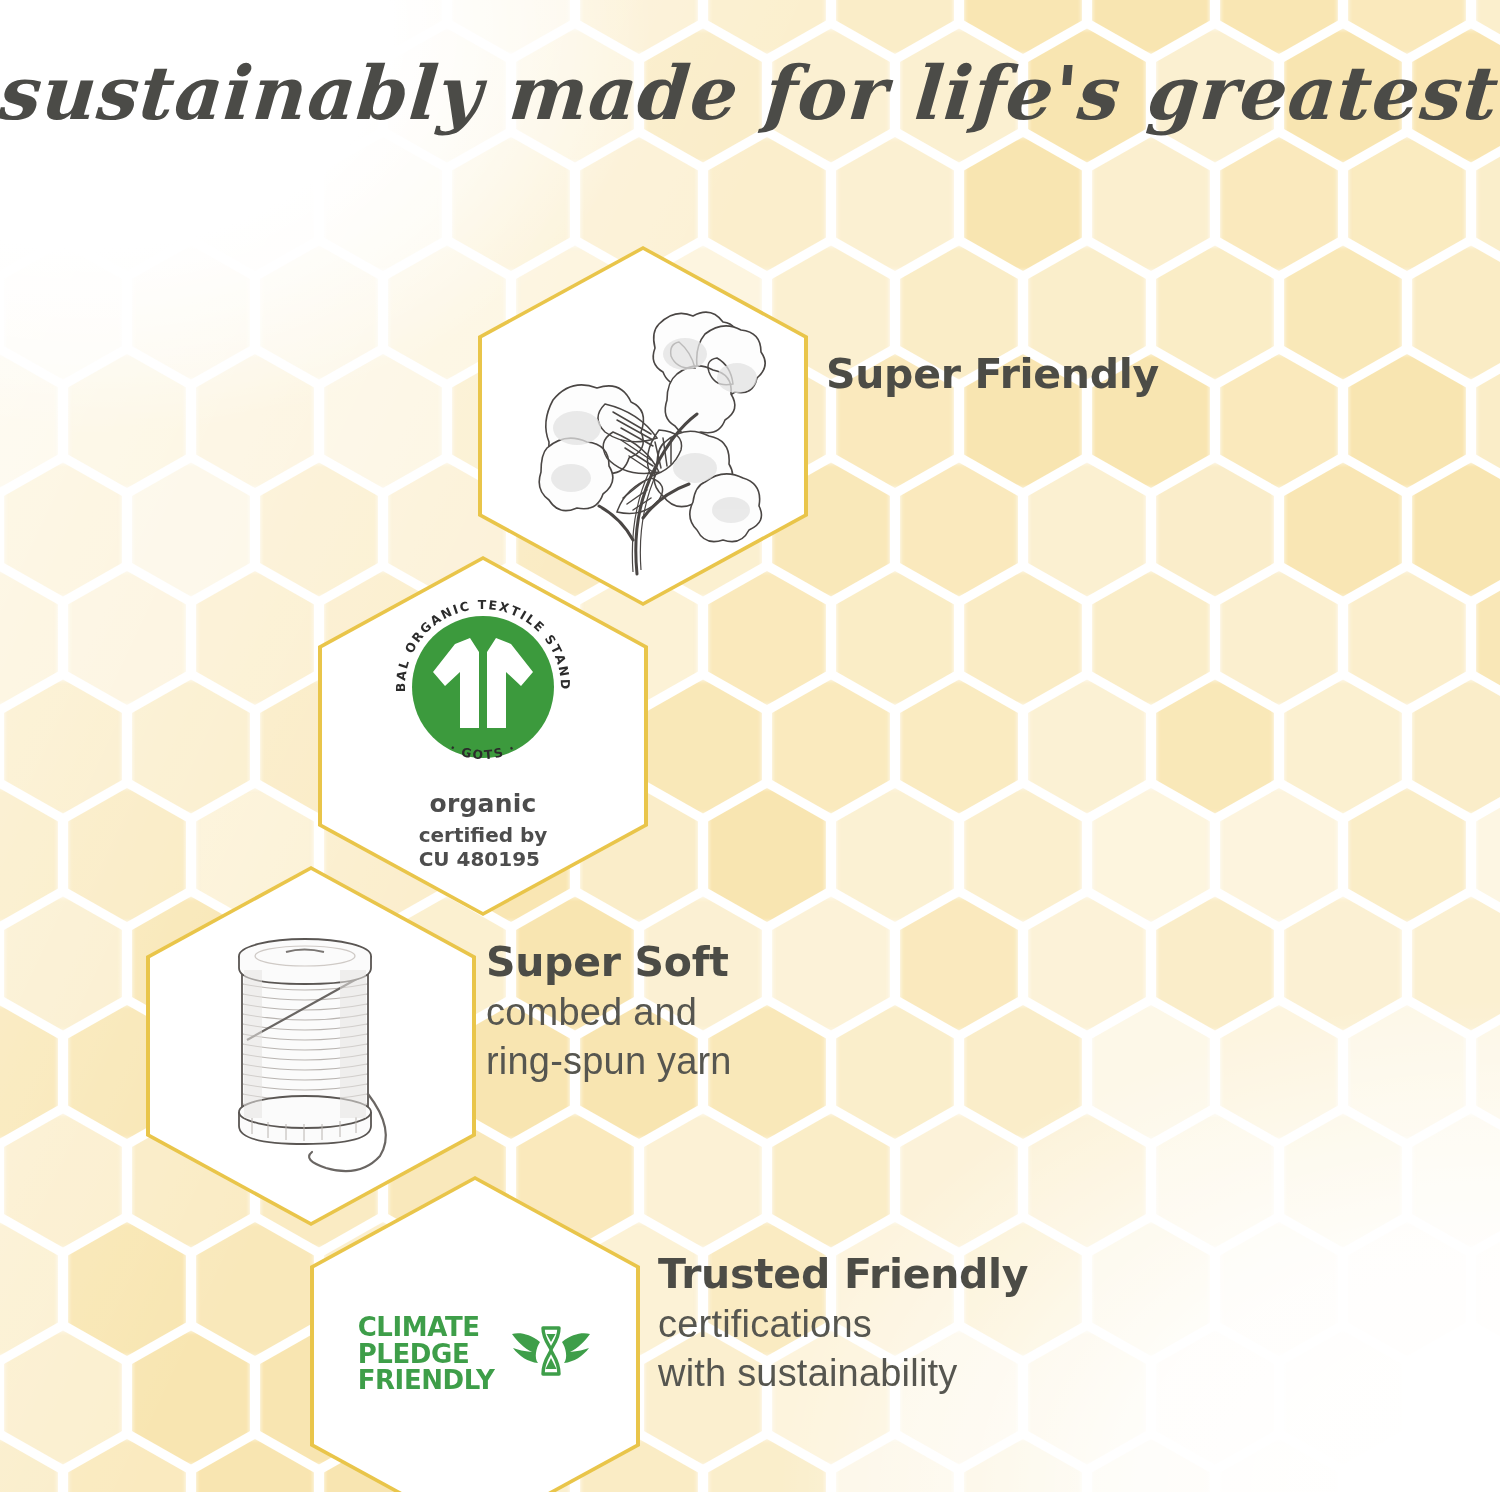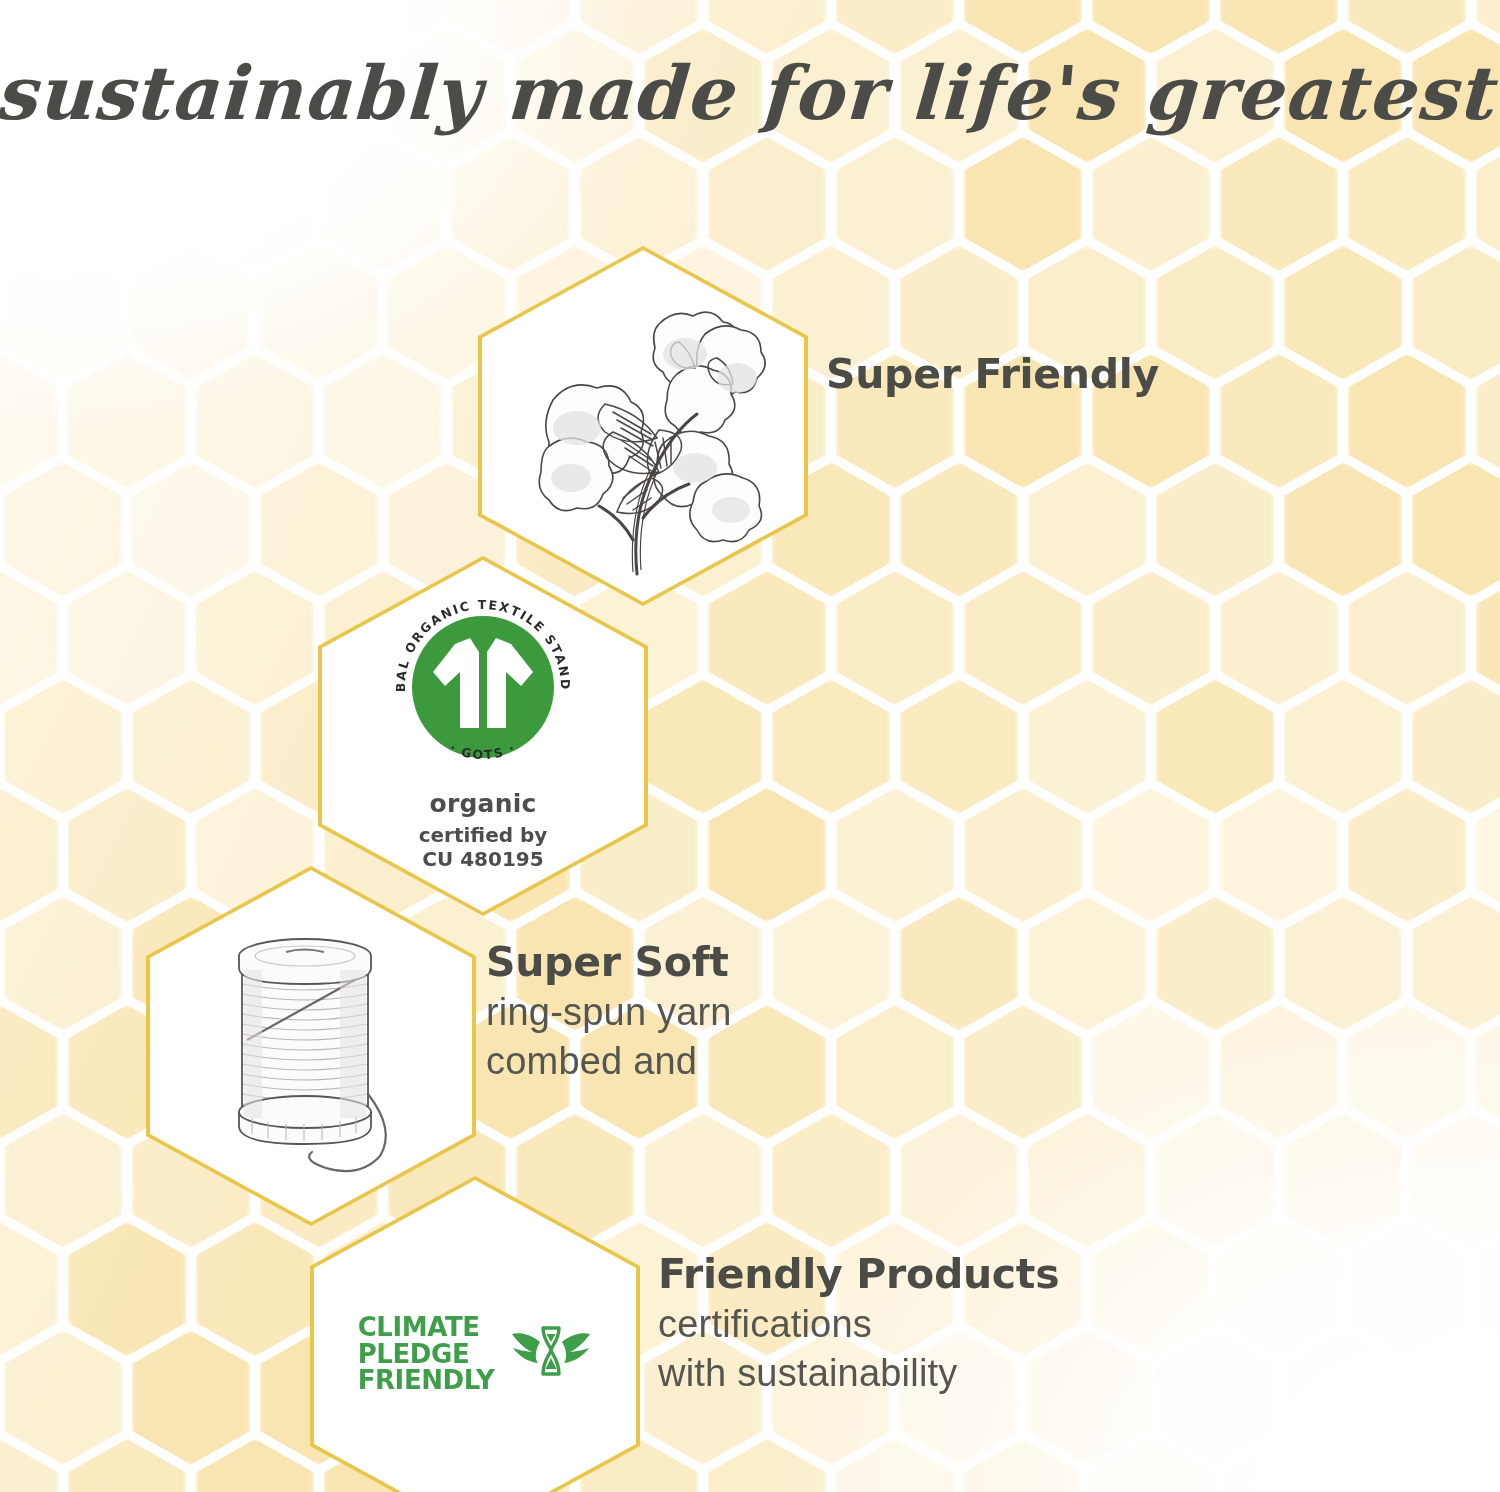--- a/index.html
+++ b/index.html
@@ -115,21 +115,21 @@
   }
   .gots-shirt{position:absolute;left:23px;top:23px;width:142px;height:142px;}
   .gots-label{
     margin-top:8px;
     font-family:"DejaVu Sans", sans-serif;
     font-weight:700;font-size:25px;color:#4d4d4d;letter-spacing:0.2px;
   }
   .gots-sub{
     margin-top:5px;
     font-family:"DejaVu Sans", sans-serif;
-    font-weight:700;font-size:20px;line-height:1.22;color:#4d4d4d;text-align:center;
+    font-weight:700;font-size:20px;line-height:1.22;color:#4d4d4d;text-align:left;
   }
 
   
   .cpf-wrap{display:flex;align-items:center;gap:16px;transform:translateY(-2px);}
   .cpf-text{
     font-family:"DejaVu Sans", sans-serif;
     font-weight:700;
     font-size:26px;
     line-height:1.02;
     color:#3E9E49;
@@ -479,22 +479,22 @@
           <g fill="#e6e4e2" opacity="0.55">
             <path d="M150 58 L176 58 L176 206 L150 206 Z"></path>
             <path d="M54 58 L72 58 L72 206 L54 206 Z"></path>
           </g>
         </svg>
       </div>
     </div>
 
     <div class="feature" id="txt-soft">
       <h3>Super Soft</h3>
+      <p>combed and</p>
       <p>ring-spun yarn</p>
-      <p>combed and</p>
     </div>
 
     <div class="hexcard" id="card-cpf">
       <div class="ring"></div>
       <div class="ring-inner"></div>
       <div class="inner">
         <div class="cpf-wrap">
           <div class="cpf-text">
             <div>CLIMATE</div>
             <div>PLEDGE</div>
@@ -510,19 +510,19 @@
 
             <path d="M33 10 L49 10 C49 22 41 29 41 32 C41 35 49 42 49 56 L33 56 C33 42 41 35 41 32 C41 29 33 22 33 10 Z" fill="none" stroke="#3E9E49" stroke-width="3.4" stroke-linejoin="round"></path>
             <path d="M36.5 16 L45.5 16 L41 24 Z" fill="#3E9E49"></path>
             <path d="M41 40 L46.5 51 L35.5 51 Z" fill="#3E9E49"></path>
           </svg>
         </div>
       </div>
     </div>
 
     <div class="feature" id="txt-trust">
-      <h3>Friendly Products</h3>
+      <h3>Trusted Friendly</h3>
       <p>certifications</p>
       <p>with sustainability</p>
     </div>
 
   </div>
 </div>
 
 </body></html>

